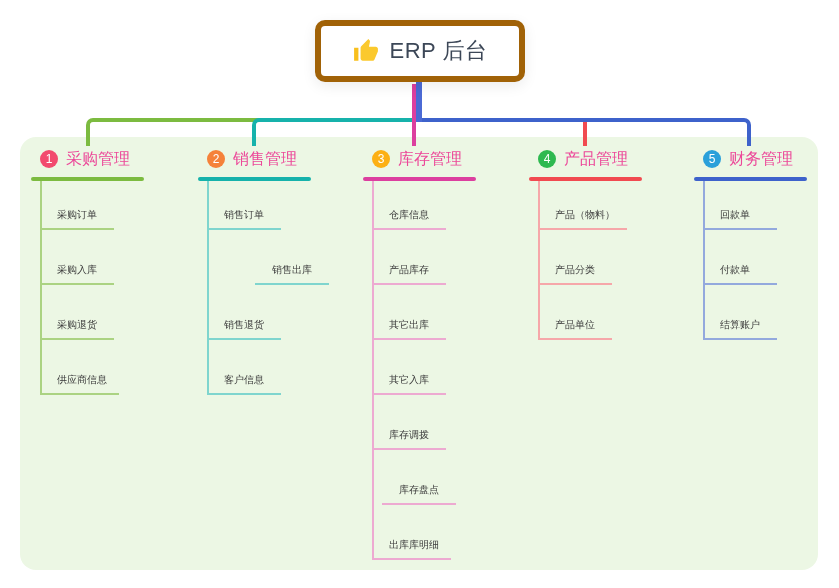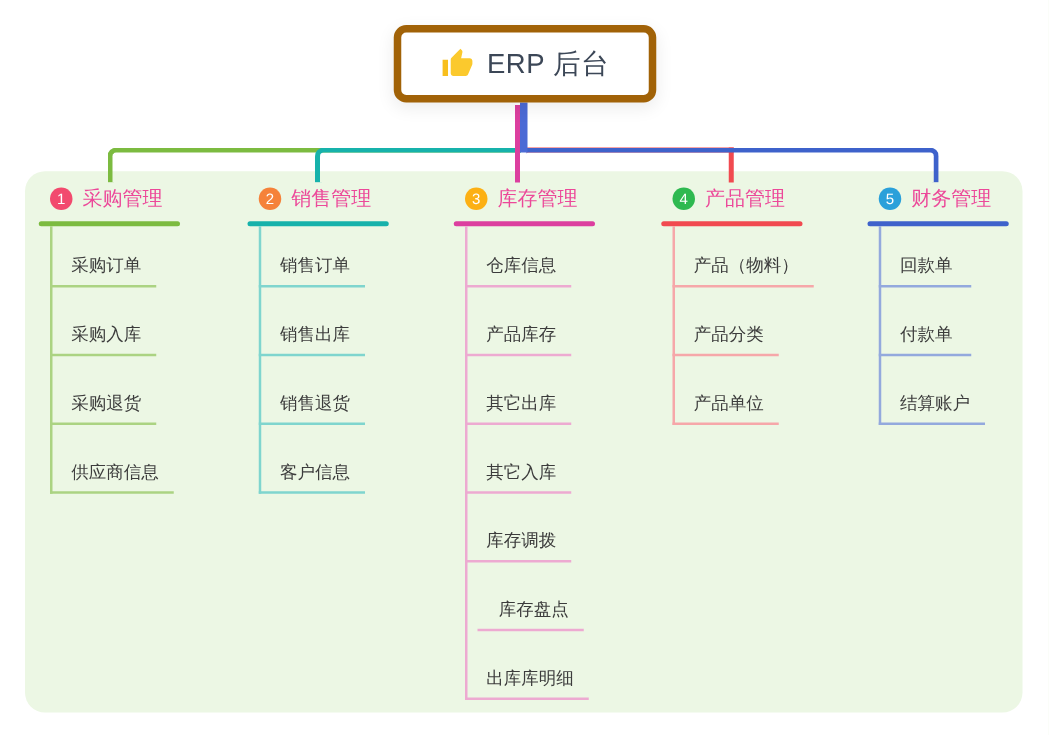--- a/index.html
+++ b/index.html
@@ -46,21 +46,21 @@
     font-size: 12px; line-height: 18px; text-align: center;
   }
   .blabel { font-size: 16px; color: #ec4899; }
   .bline { position: absolute; left: 0; top: 29px; width: 113px; height: 4px; border-radius: 2px; background: var(--c); }
   .spine { position: absolute; left: 9px; top: 33px; width: 2px; background: var(--cl); }
   .child {
     position: absolute; left: 9px; min-width: 74px; height: 38px;
     border-bottom: 2px solid var(--cl);
     padding: 0 12px 6px 17px;
     display: flex; align-items: flex-end; white-space: nowrap;
-    font-size: 14px; color: #3c3c3c; cursor: pointer;
+    font-size: 10px; color: #3c3c3c; cursor: pointer;
   }
 </style>
 </head>
 <body>
 
 <div class="stage">
 
   <div class="panel" style="background: rgb(236, 247, 228);"></div>
 
   <div class="elbow left" style="left: 86px; width: 331px; --c: #7cbb40; --cl: #abd382; --badge: #f24a6e;"></div>
@@ -104,21 +104,21 @@
   <div class="column" style="left: 198px; --c: #16b2ab; --cl: #7fd5ce; --badge: #f5823a;">
     <div class="btitle">
       <span class="badge">2</span>
       <span class="blabel">销售管理</span>
     </div>
     <div class="bline"></div>
     <div class="spine" style="height:214px;"></div>
     <div class="child" style="top:44px;">
         <span>销售订单</span>
       </div>
-    <div class="child" style="top:99px;">
+    <div class="child" style="top:99px;margin-left:48px;">
         <span>销售出库</span>
       </div>
     <div class="child" style="top:154px;">
         <span>销售退货</span>
       </div>
     <div class="child" style="top:209px;">
         <span>客户信息</span>
       </div>
   </div>
 

